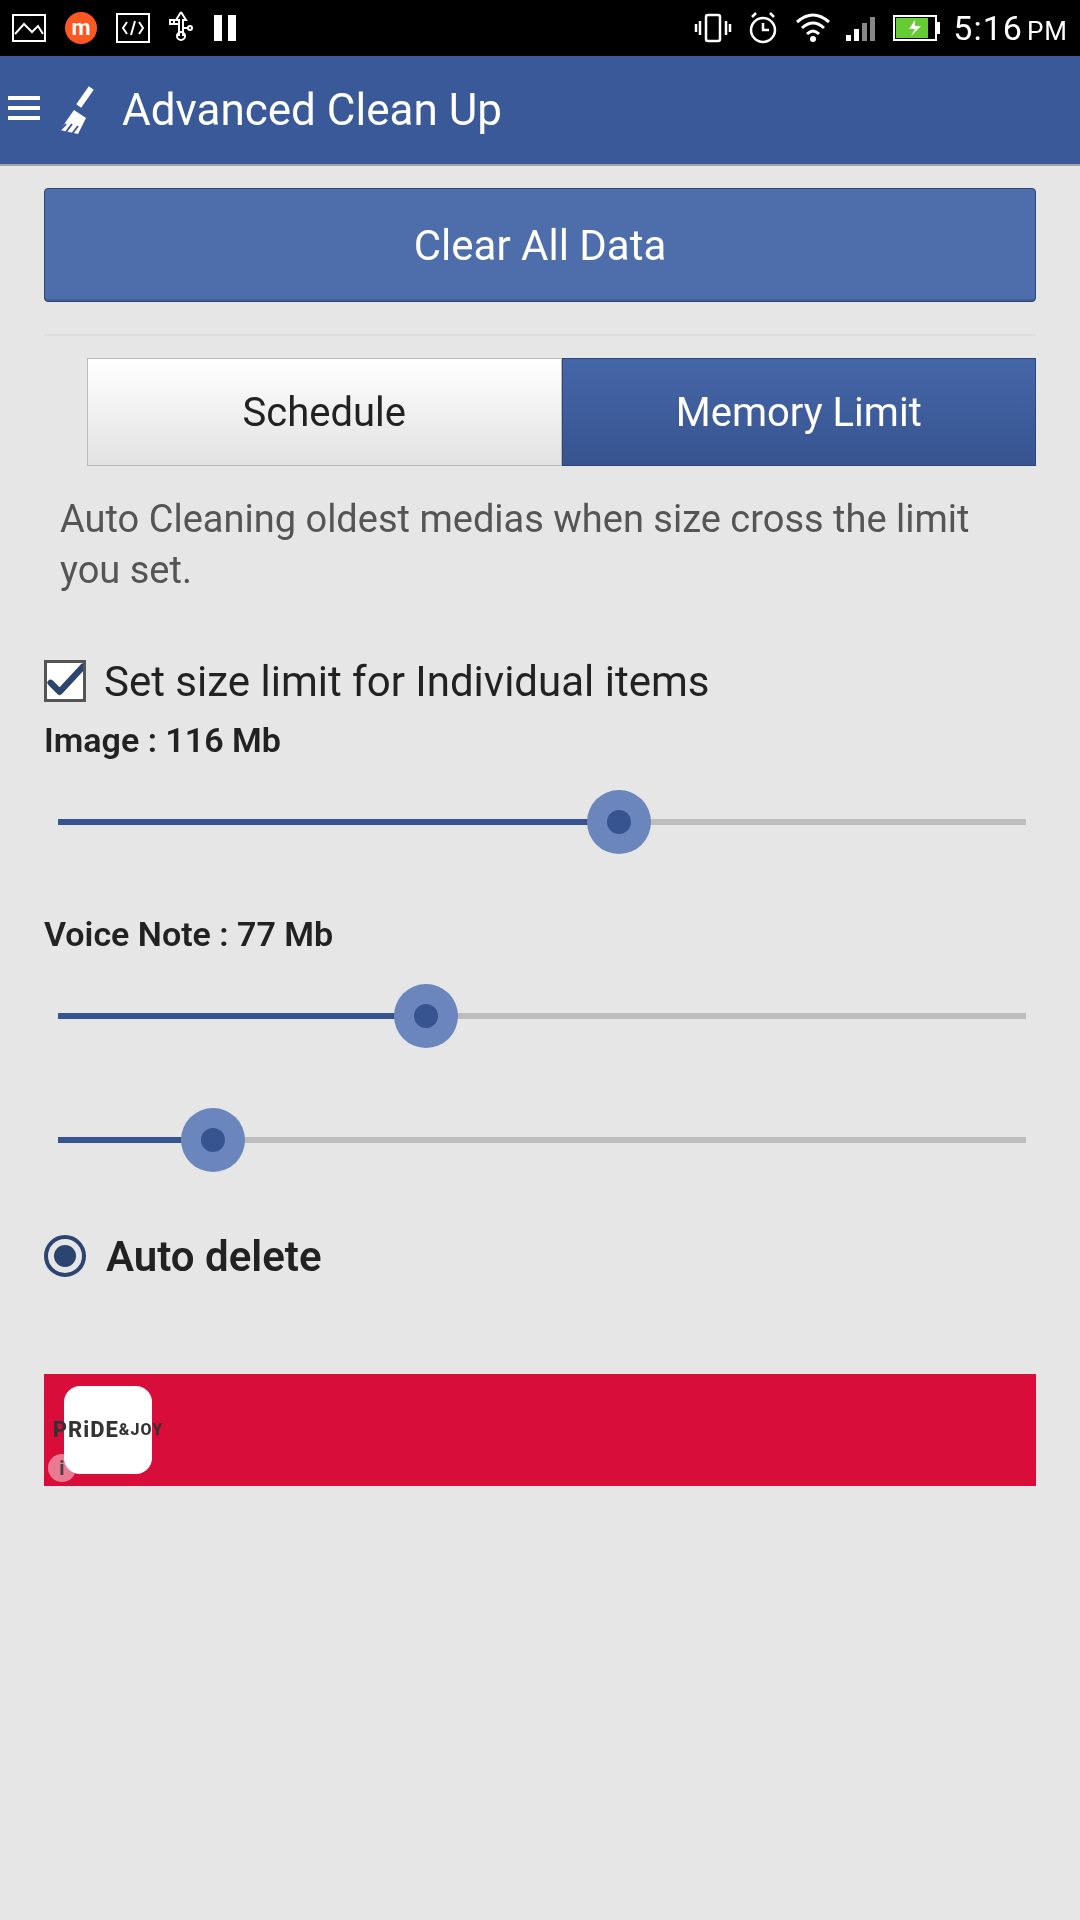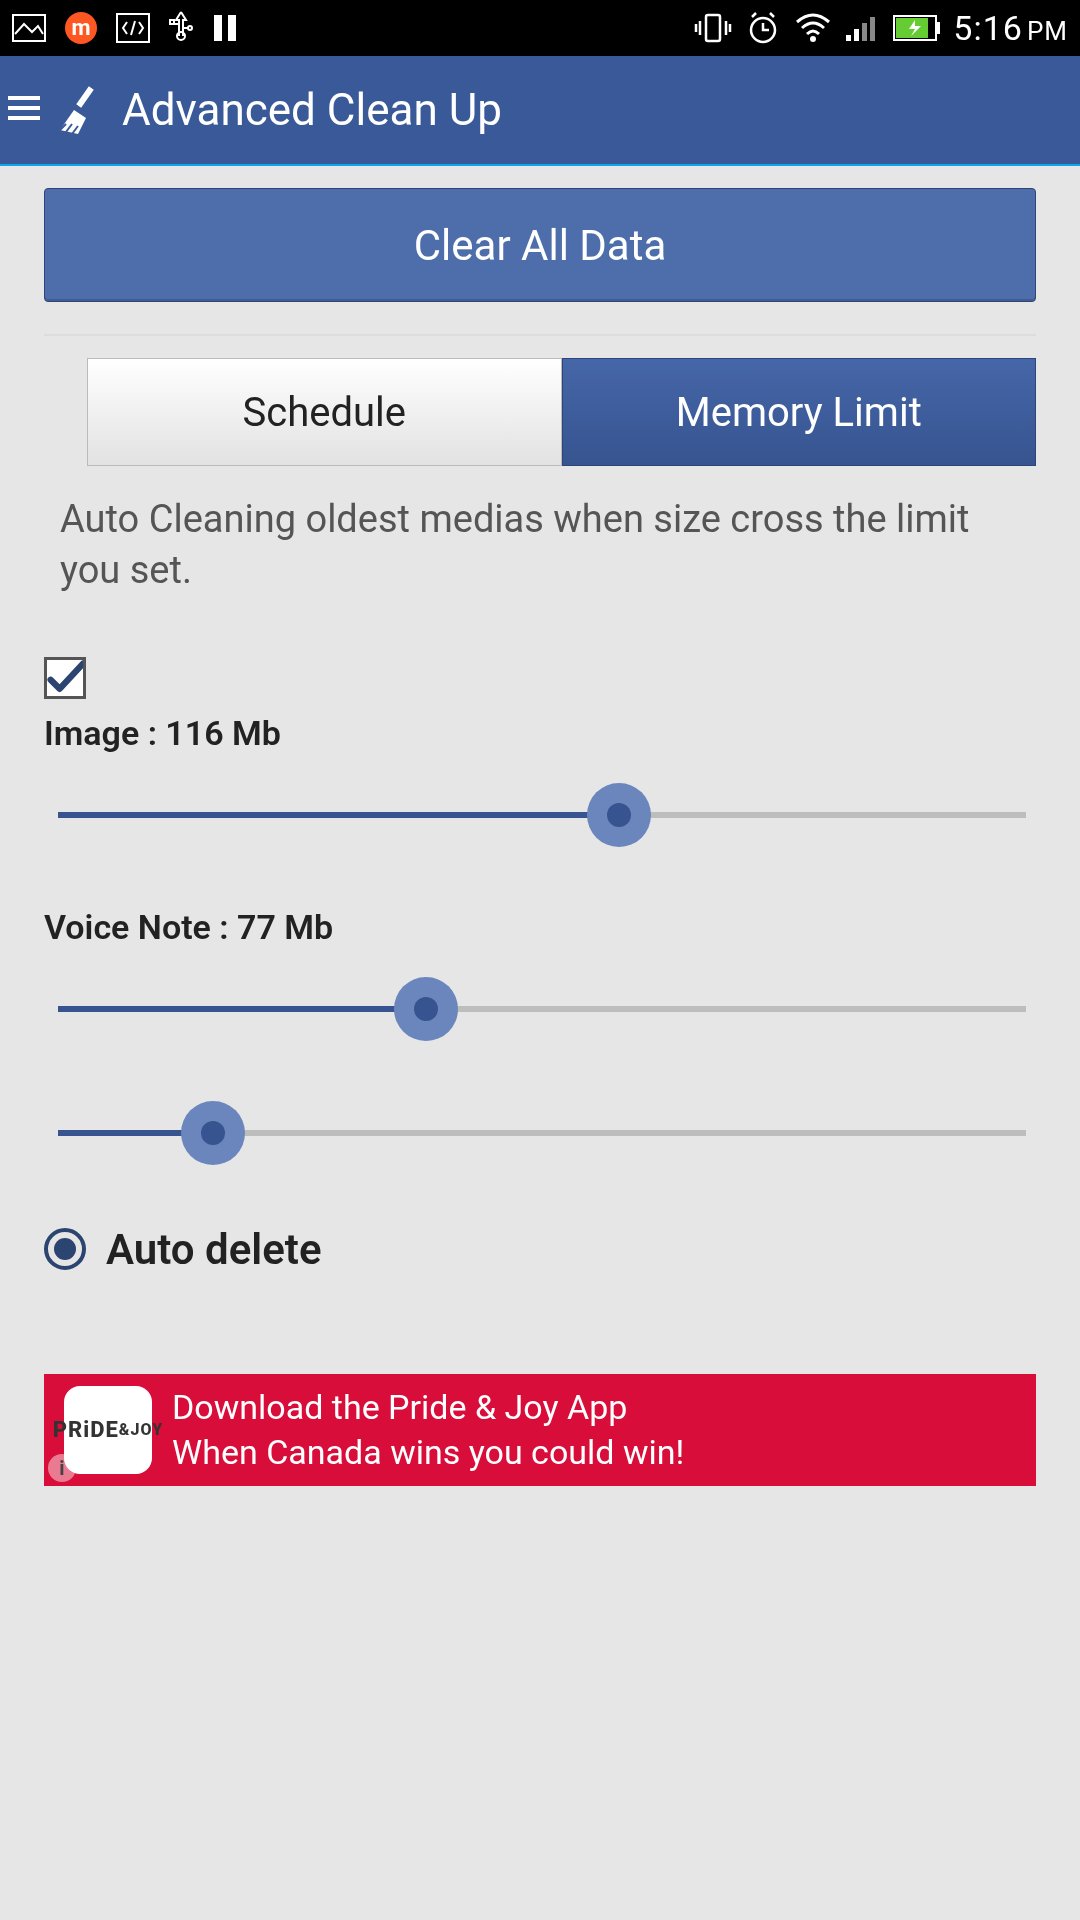--- a/index.html
+++ b/index.html
@@ -22,21 +22,21 @@
   .status-time small { font-size: 26px; margin-left: 4px; }
 
   
   .app-bar {
     height: 110px;
     background: #3a5998;
     color: #fff;
     display: flex;
     align-items: center;
     padding: 0 8px;
-    border-bottom: 2px solid #0ea5e9;
+    border-bottom: 2px solid #a3a3a3;
   }
   .hamburger { margin-right: 8px; }
   .app-icon { margin-right: 18px; }
   .app-title { font-size: 44px; font-weight: 400; }
 
   
   .content { padding: 12px 44px 0 44px; }
 
   
   .clear-btn {
@@ -268,20 +268,21 @@
   </div>
 
   <p class="desc">Auto Cleaning oldest medias when size cross the limit you set.</p>
 
   <div class="check-row">
     <span class="checkbox">
       <svg width="40" height="40" viewBox="0 0 40 40">
           <path d="M4 22 L14 32 L40 4" fill="none" stroke="#2b4470" stroke-width="7" stroke-linecap="round" stroke-linejoin="round"></path>
         </svg>
     </span>
+    <span class="check-label">Set size limit for Individual items</span>
   </div>
 
   <div class="slider-block">
     <div class="slider-label">Image : 116 Mb</div>
     <div class="slider">
       <div class="track"></div>
       <div class="fill" style="width:58%"></div>
       <div class="thumb" style="left:58%"></div>
     </div>
   </div>
@@ -309,17 +310,13 @@
   </div>
 
 </div>
 
 <div class="ad">
   <span class="ad-info">i</span>
   <div class="ad-logo">
     <span class="l1">PRiDE</span>
     <span class="l2">&amp;JOY</span>
   </div>
-  <div class="ad-text">
-    <span>Download the Pride &amp; Joy App</span>
-    <span>When Canada wins you could win!</span>
-  </div>
 </div>
 
 </body></html>

